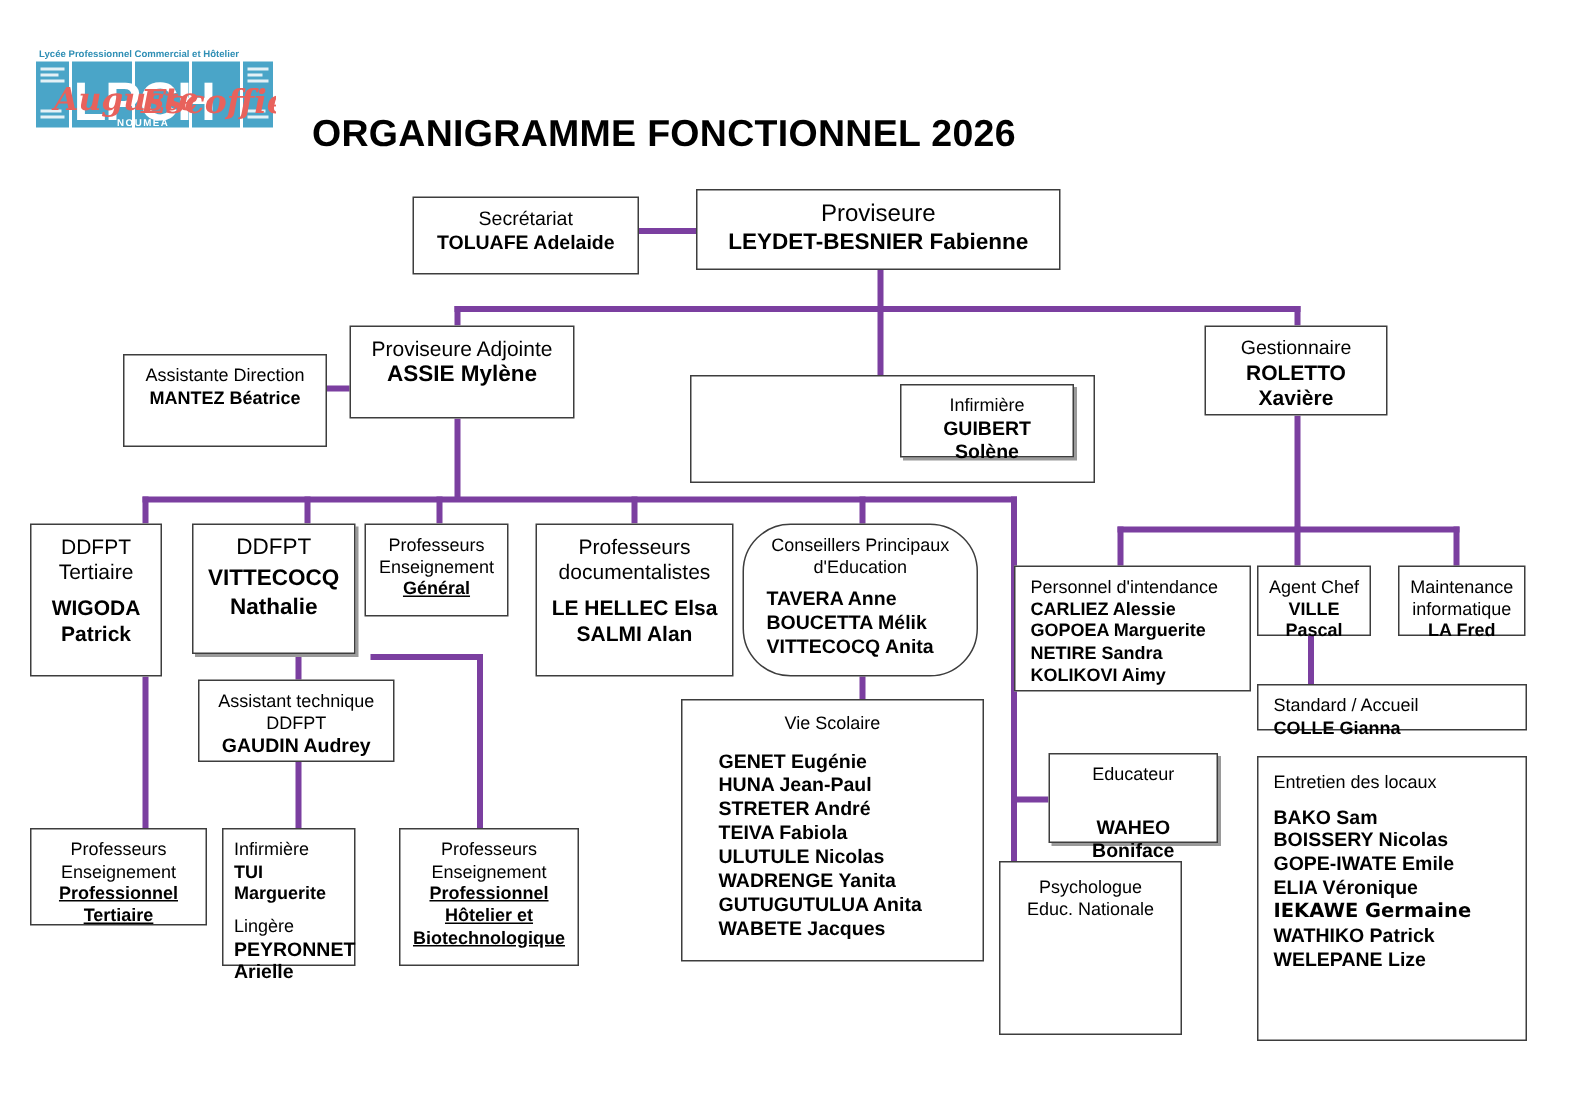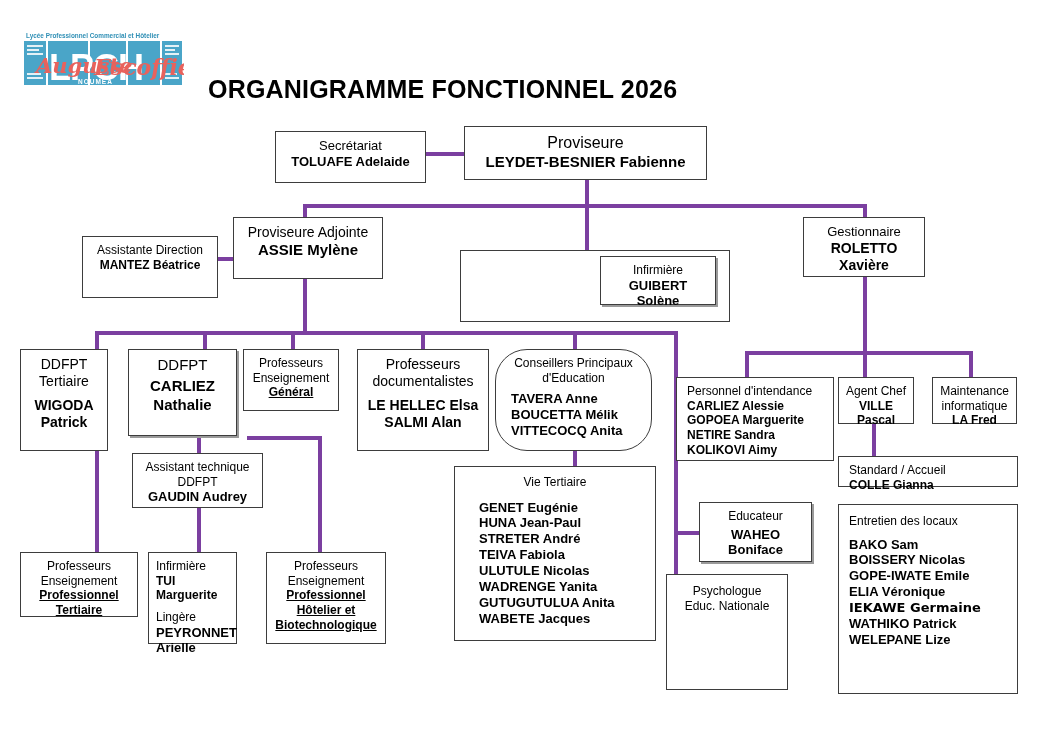--- a/index.html
+++ b/index.html
@@ -172,21 +172,21 @@
   <div class="bx pad" style="left:20px;top:349px;width:88px;height:102px;">
     <div class="n s14">DDFPT</div>
     <div class="n s14">Tertiaire</div>
     <div class="gap"></div>
     <div class="b s14">WIGODA</div>
     <div class="b s14">Patrick</div>
   </div>
 
   <div class="bx sh pad" style="left:128px;top:349px;width:109px;height:87px;">
     <div class="n s15">DDFPT</div>
-    <div class="b s15" style="margin-top:3px;">CARLIEZ</div>
+    <div class="b s15" style="margin-top:3px;">VITTECOCQ</div>
     <div class="b s15">Nathalie</div>
   </div>
 
   <div class="bx pad" style="left:243px;top:349px;width:96px;height:62px;">
     <div class="n s12">Professeurs</div>
     <div class="n s12">Enseignement</div>
     <div class="u s12">Général</div>
   </div>
 
   <div class="bx pad" style="left:357px;top:349px;width:132px;height:102px;">
@@ -245,37 +245,37 @@
     <div class="b s13">WELEPANE Lize</div>
   </div>
 
   <div class="bx pad" style="left:132px;top:453px;width:131px;height:55px;">
     <div class="n s12">Assistant technique</div>
     <div class="n s12">DDFPT</div>
     <div class="b s13">GAUDIN Audrey</div>
   </div>
 
   <div class="bx pad" style="left:454px;top:466px;width:202px;height:175px;padding-top:8px;">
-    <div class="n s12">Vie Tertiaire</div>
+    <div class="n s12">Vie Scolaire</div>
     <div style="height:10px;"></div>
     <div class="lft" style="padding-left:18px;">
       <div class="b s13">GENET Eugénie</div>
       <div class="b s13">HUNA Jean-Paul</div>
       <div class="b s13">STRETER André</div>
       <div class="b s13">TEIVA Fabiola</div>
       <div class="b s13">ULUTULE Nicolas</div>
       <div class="b s13">WADRENGE Yanita</div>
       <div class="b s13">GUTUGUTULUA Anita</div>
       <div class="b s13">WABETE Jacques</div>
     </div>
   </div>
 
   <div class="bx sh pad" style="left:699px;top:502px;width:113px;height:60px;">
     <div class="n s12">Educateur</div>
-    <div class="b s13" style="margin-top:3px;">WAHEO</div>
+    <div class="b s13" style="margin-top:20px;">WAHEO</div>
     <div class="b s13">Boniface</div>
   </div>
 
   <div class="bx pad" style="left:666px;top:574px;width:122px;height:116px;padding-top:9px;">
     <div class="n s12">Psychologue</div>
     <div class="n s12">Educ. Nationale</div>
   </div>
 
   <div class="bx pad" style="left:20px;top:552px;width:118px;height:65px;">
     <div class="n s12">Professeurs</div>

